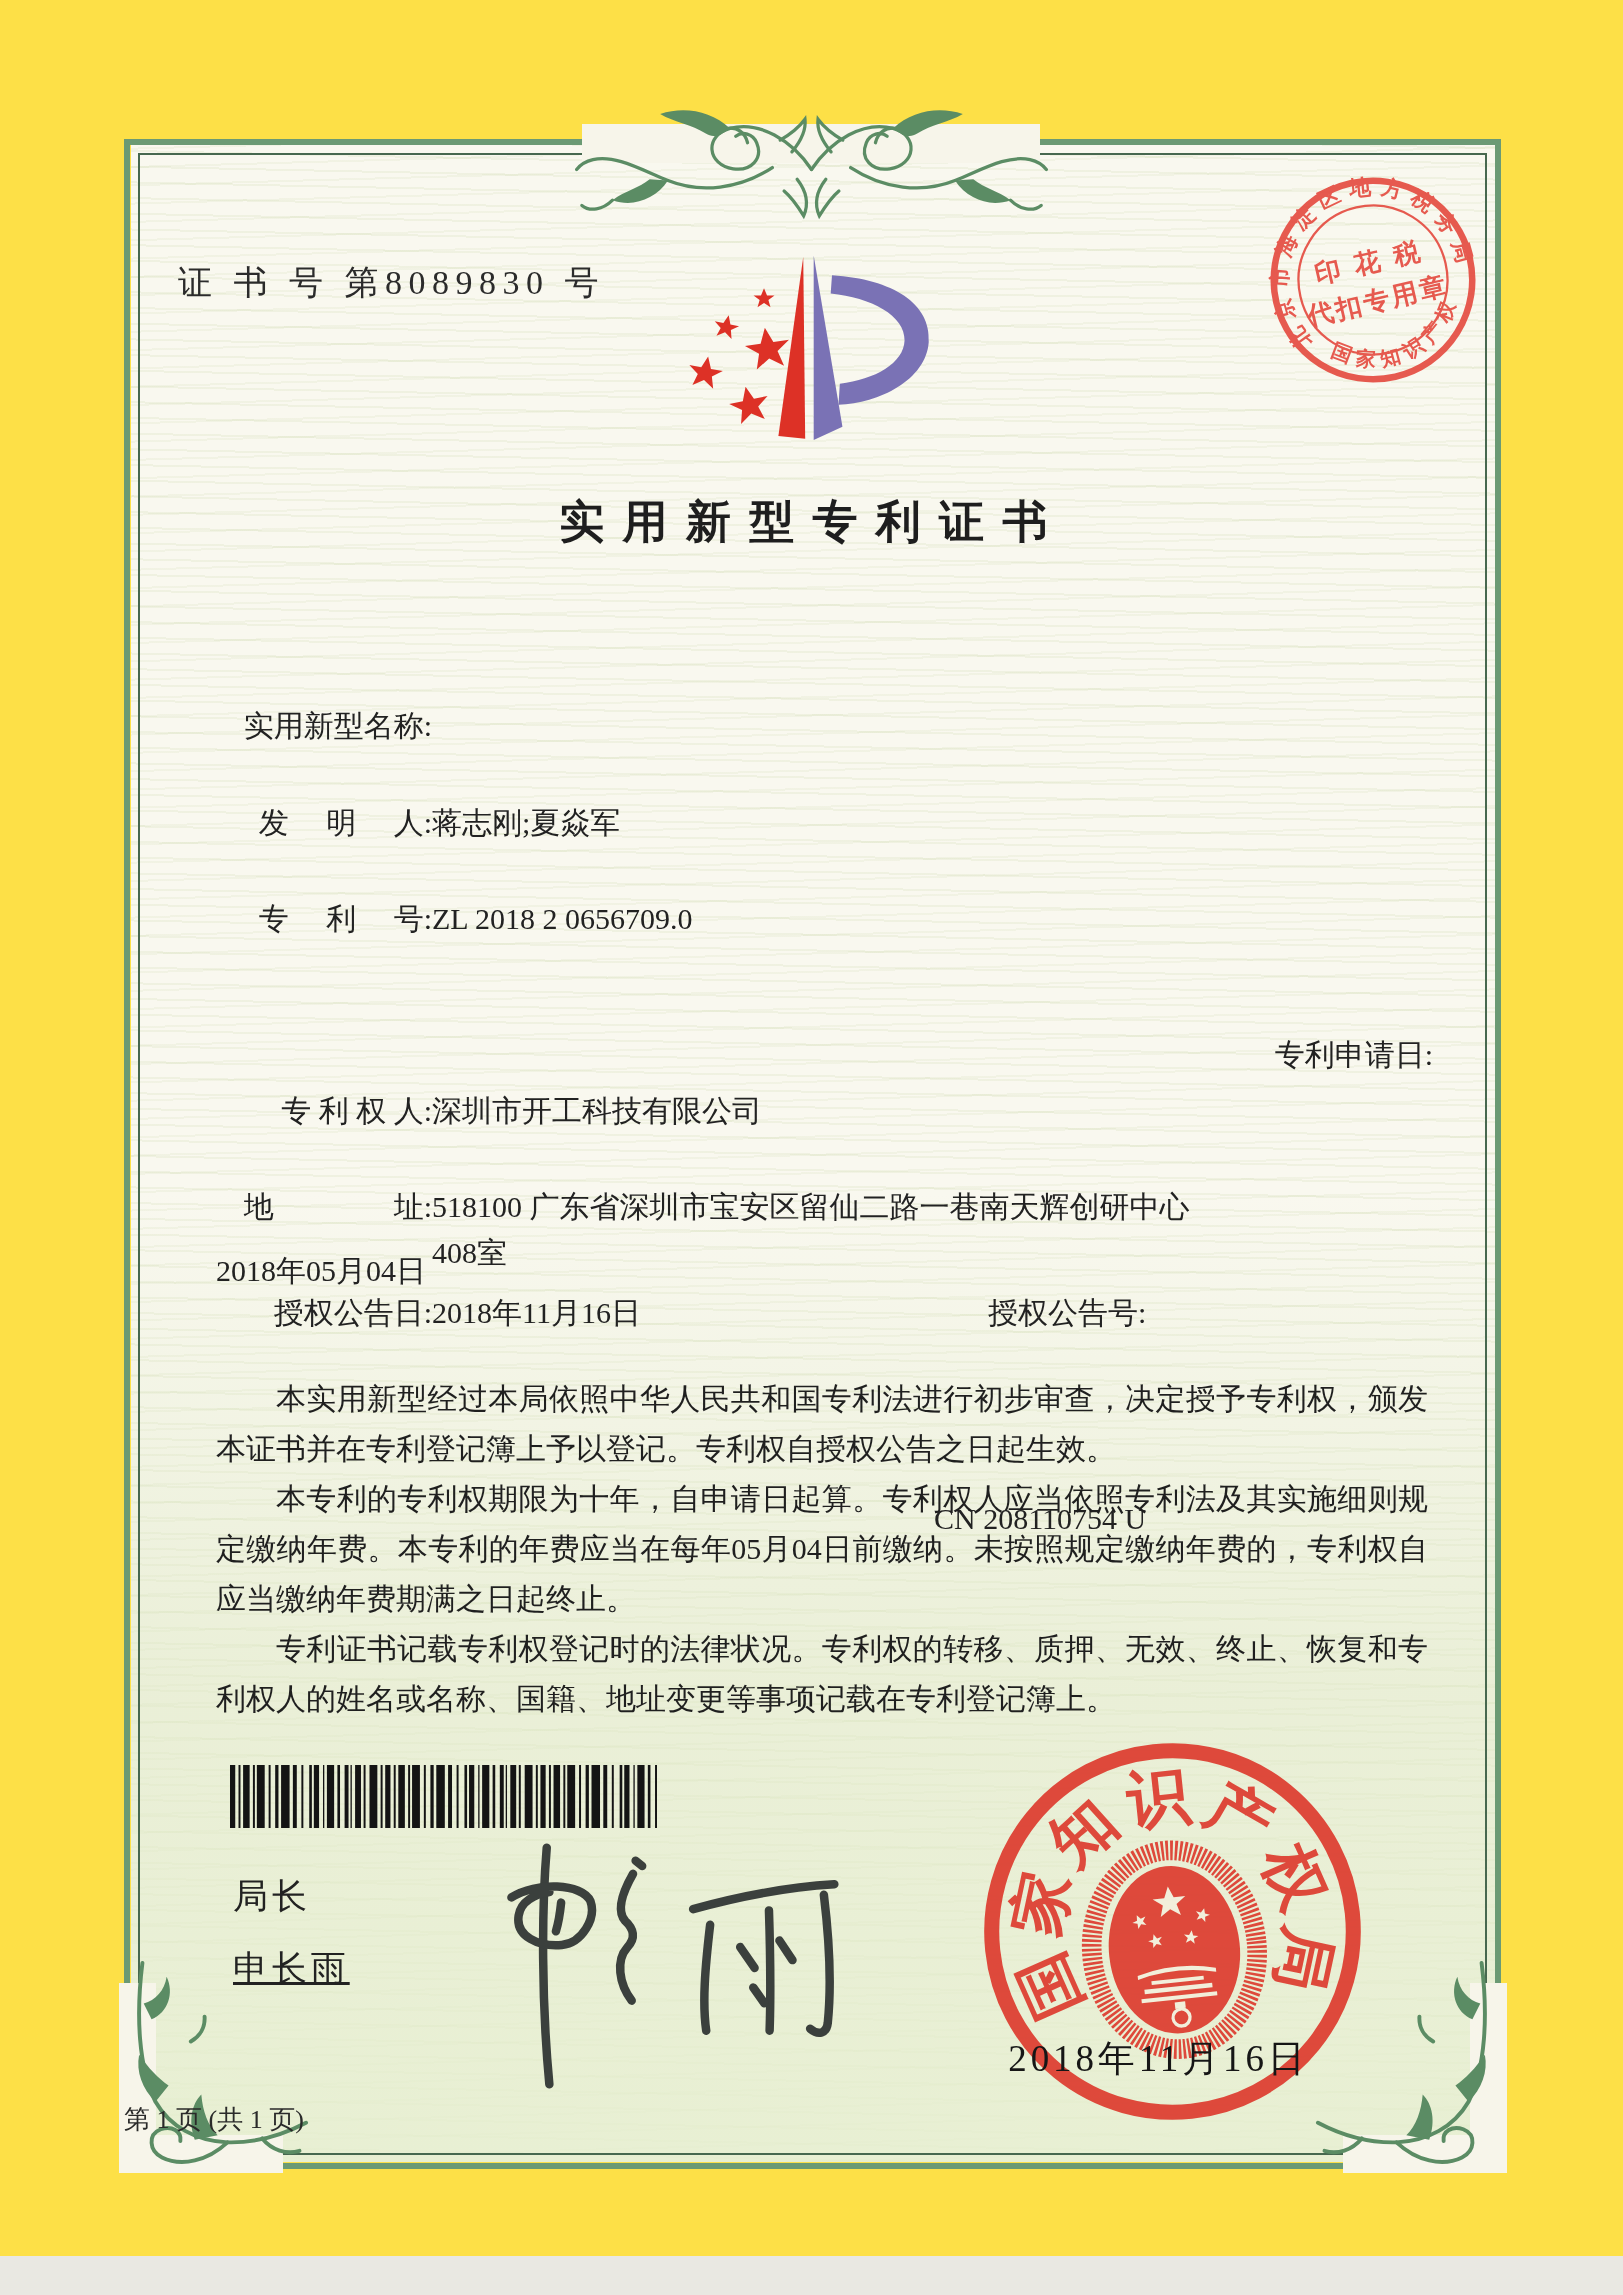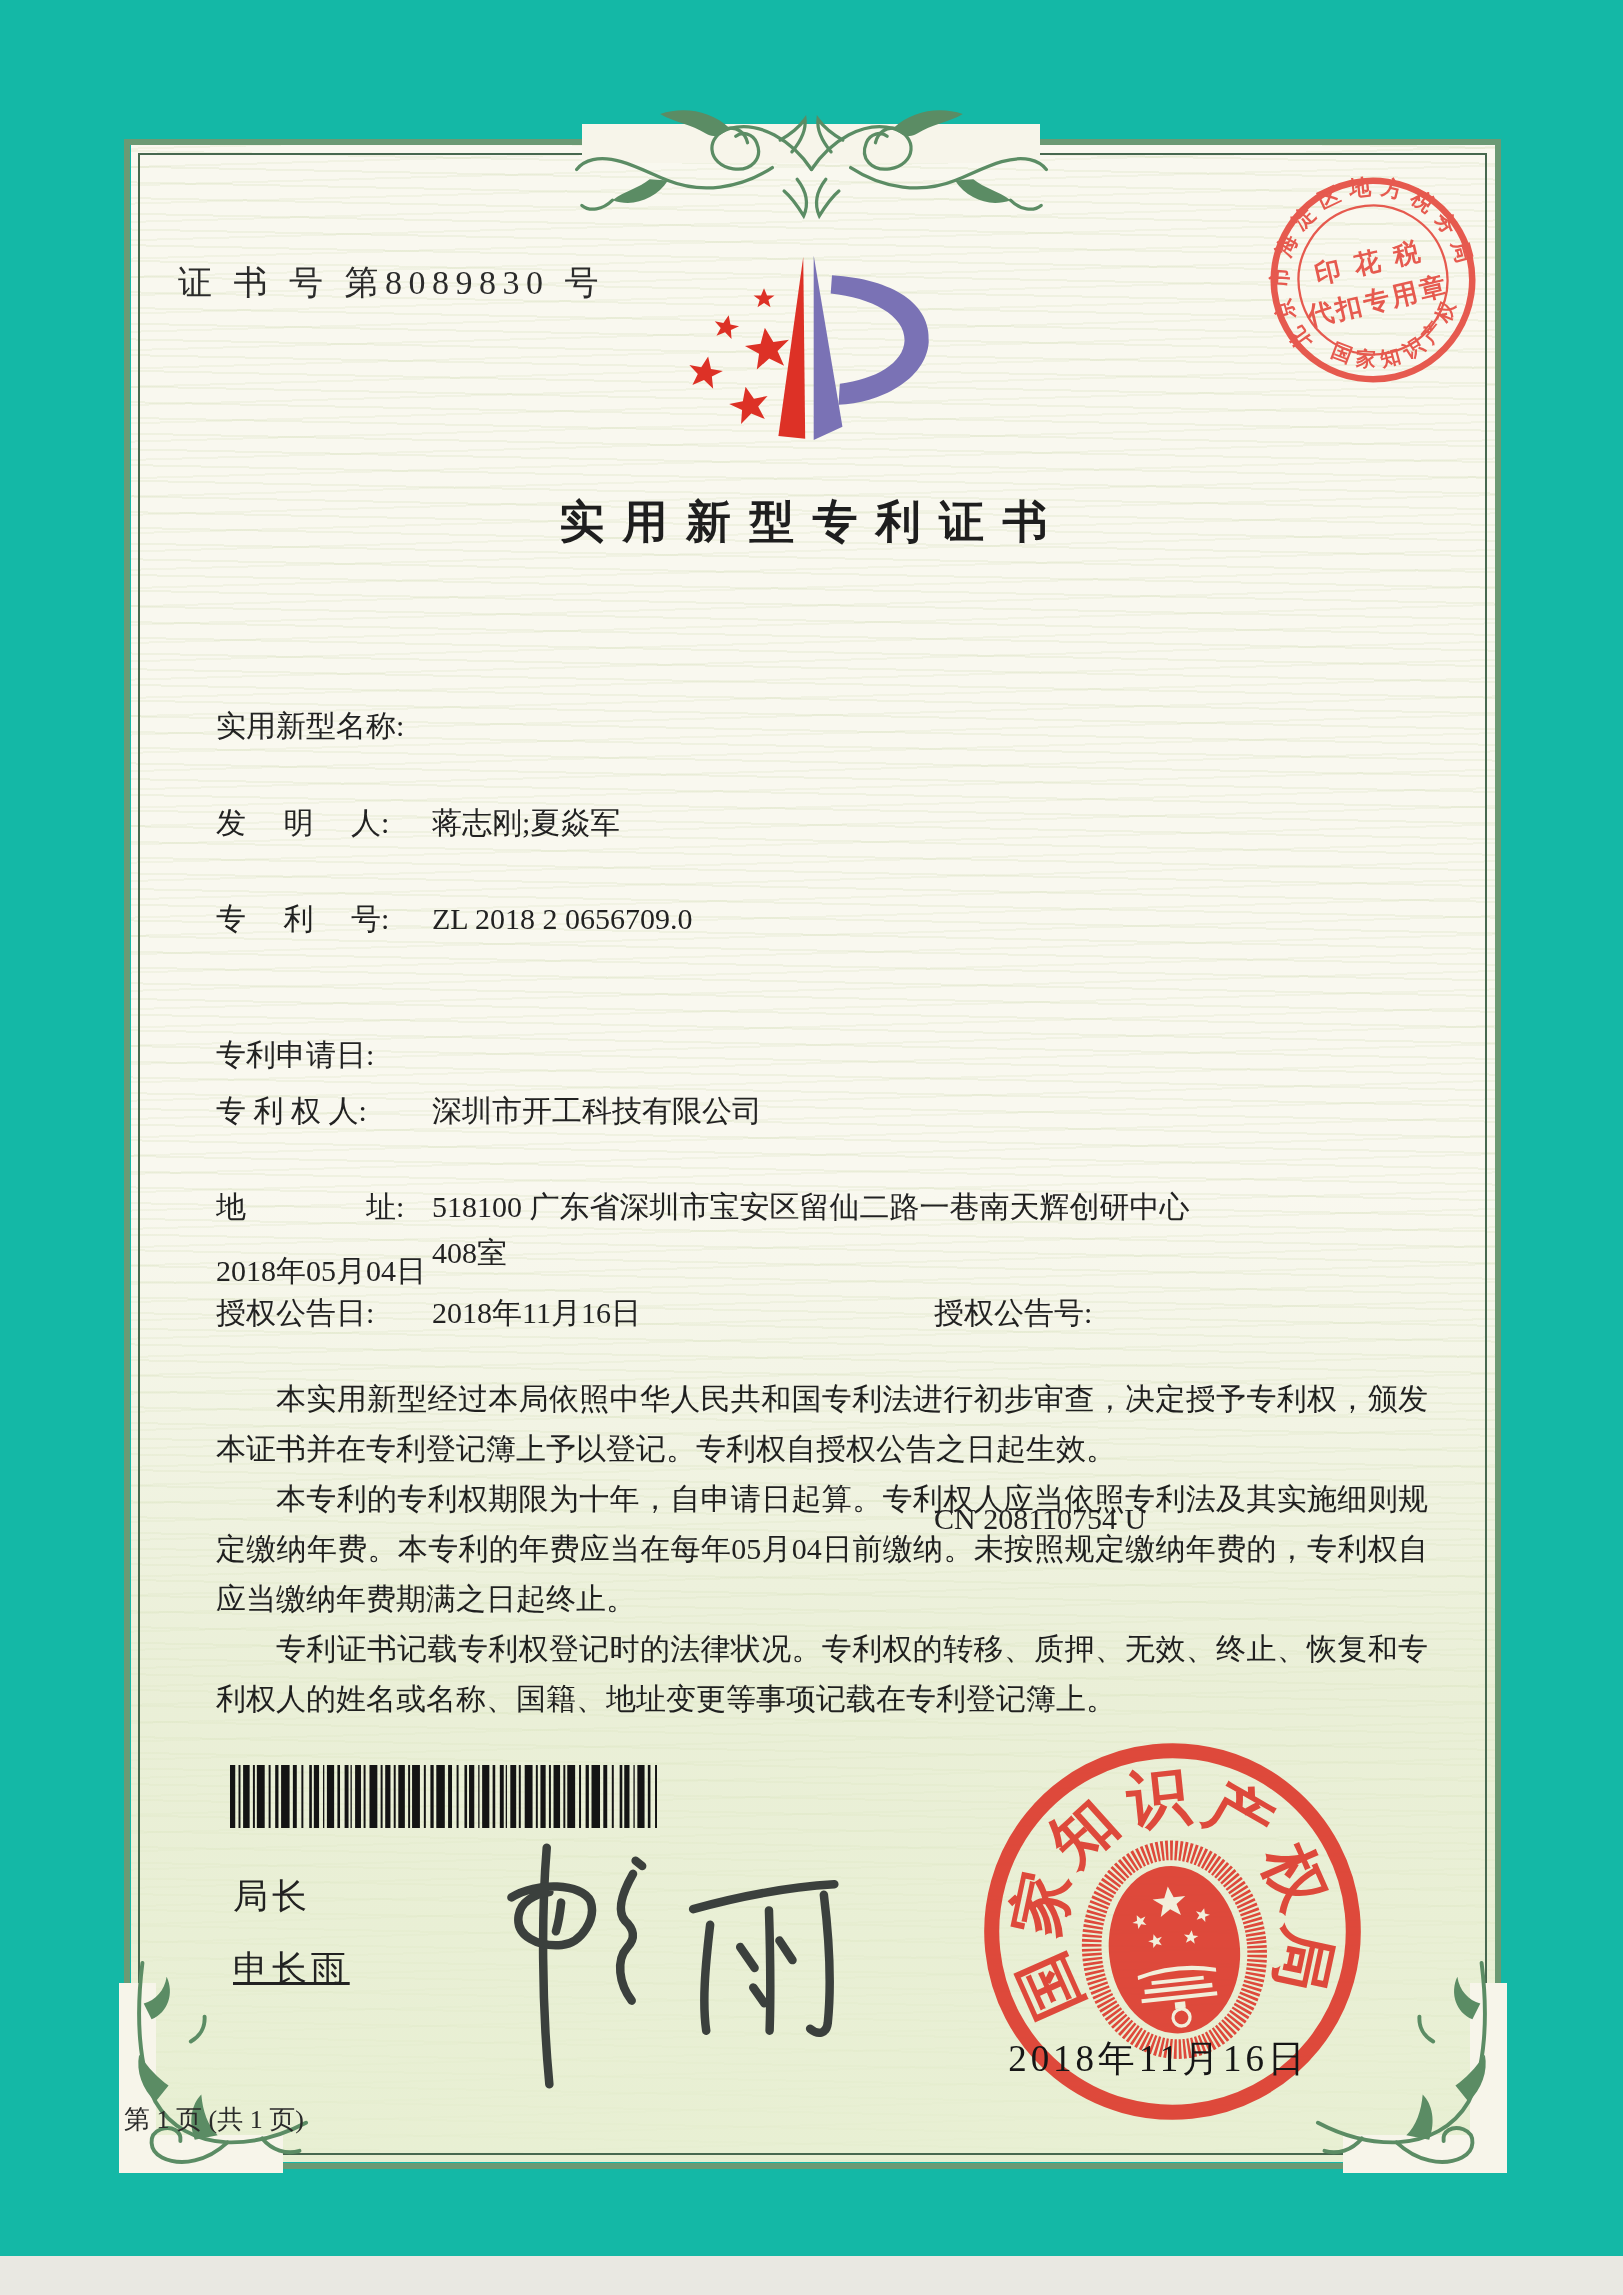--- a/index.html
+++ b/index.html
@@ -1,37 +1,37 @@
 <!DOCTYPE html>
 <html style="font-size:10.5px"><head>
 <meta charset="utf-8">
 <style>
   html,body{margin:0;padding:0;}
   body{font-family:"Liberation Serif","DejaVu Serif",serif;}
-  .page{position:relative;width:1623px;height:2295px;background:#14b8a6;overflow:hidden;}
+  .page{position:relative;width:1623px;height:2295px;background:#fde047;overflow:hidden;}
   
   .frame{position:absolute;left:124px;top:139px;width:1377px;height:2030px;
          border:6.5px solid #6b9a74;box-sizing:border-box;}
   .frame-inner{position:absolute;left:7.9px;top:7.9px;right:7.9px;bottom:7.9px;
          border:2.6px solid #47684f;box-sizing:border-box;}
   .frame-bg{position:absolute;left:131px;top:145px;width:1364px;height:2017px;
       background:
         linear-gradient(180deg, rgba(249,248,239,0) 0%, rgba(249,248,239,0) 52%,
                 rgba(222,232,196,.55) 76%, rgba(229,238,206,.85) 100%),
         repeating-linear-gradient(1.2deg, rgba(189,205,150,.16) 0 2px, rgba(0,0,0,0) 2px 15.7px),
         repeating-linear-gradient(-1.6deg, rgba(189,205,150,.13) 0 2px, rgba(0,0,0,0) 2px 18.3px),
         #f9f8ef;}
   .mask{position:absolute;background:#f7f5ea;}
   svg{position:absolute;overflow:visible;}
   
   .cert-no{position:absolute;left:178px;top:260px;font-size:34px;letter-spacing:6.5px;color:#2b2b2b;}
   .title{position:absolute;left:124px;width:1377px;top:492px;text-align:center;
          font-size:45px;font-weight:700;letter-spacing:18.3px;color:#1e1e1e;}
   .field-row{position:absolute;left:216px;width:1217px;display:flex;font-size:30px;line-height:46px;color:#222;}
-  .field-label{flex:0 0 216px;white-space:pre;}
+  .field-label{flex:0 0 216px;white-space:pre;text-align:right;}
   .field-value{flex:1;}
   .addr .field-value{max-width:775px;}
   .grant-group2{position:absolute;left:718px;top:0;display:flex;font-size:30px;line-height:46px;flex-direction:column;}
   .grant-group2 .field-label{flex:0 0 206px;}
   .body-text{position:absolute;left:216px;top:1374px;width:1212px;font-size:30px;line-height:50px;
              color:#1f1f1f;text-align:justify;}
   .body-text p{margin:0;text-indent:2em;}
   .signer-title{position:absolute;left:233px;top:1873px;font-size:35px;color:#222;letter-spacing:3.9px;}
   .signer-name{position:absolute;left:233px;top:1945px;font-size:35px;color:#222;letter-spacing:3.9px;text-decoration:underline;}
   .seal-date{position:absolute;left:995px;top:2034px;width:327px;text-align:center;

